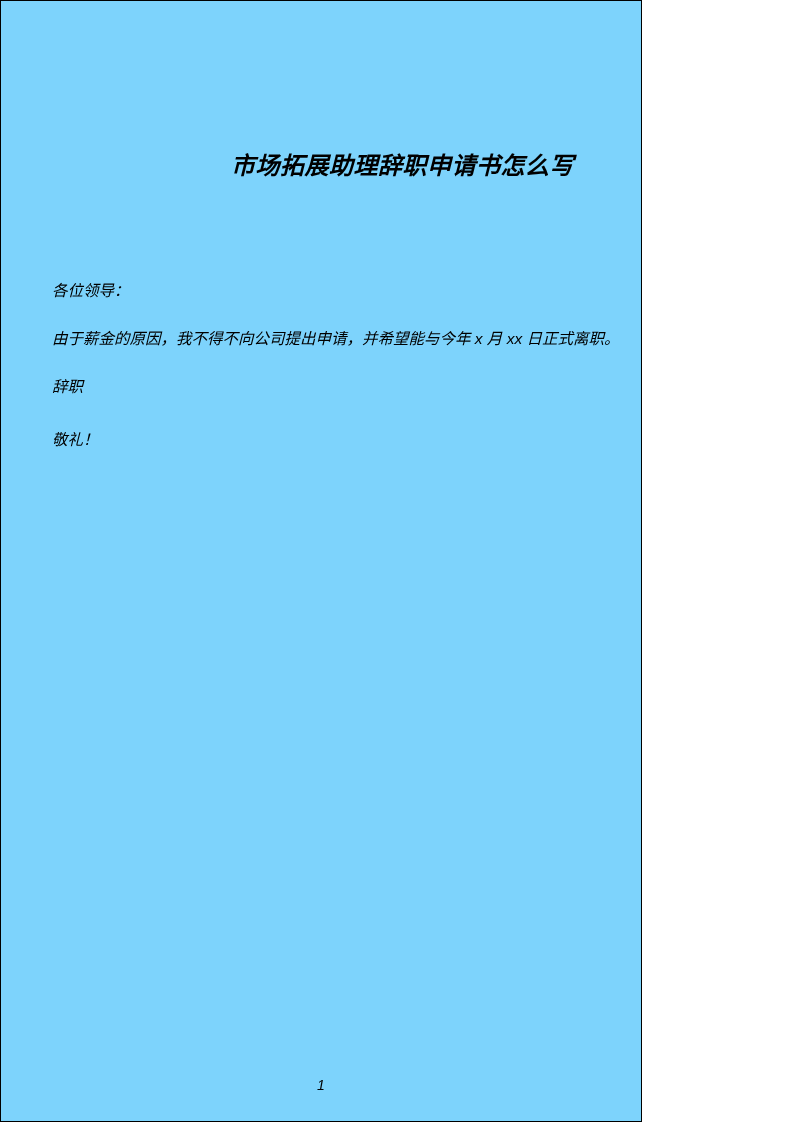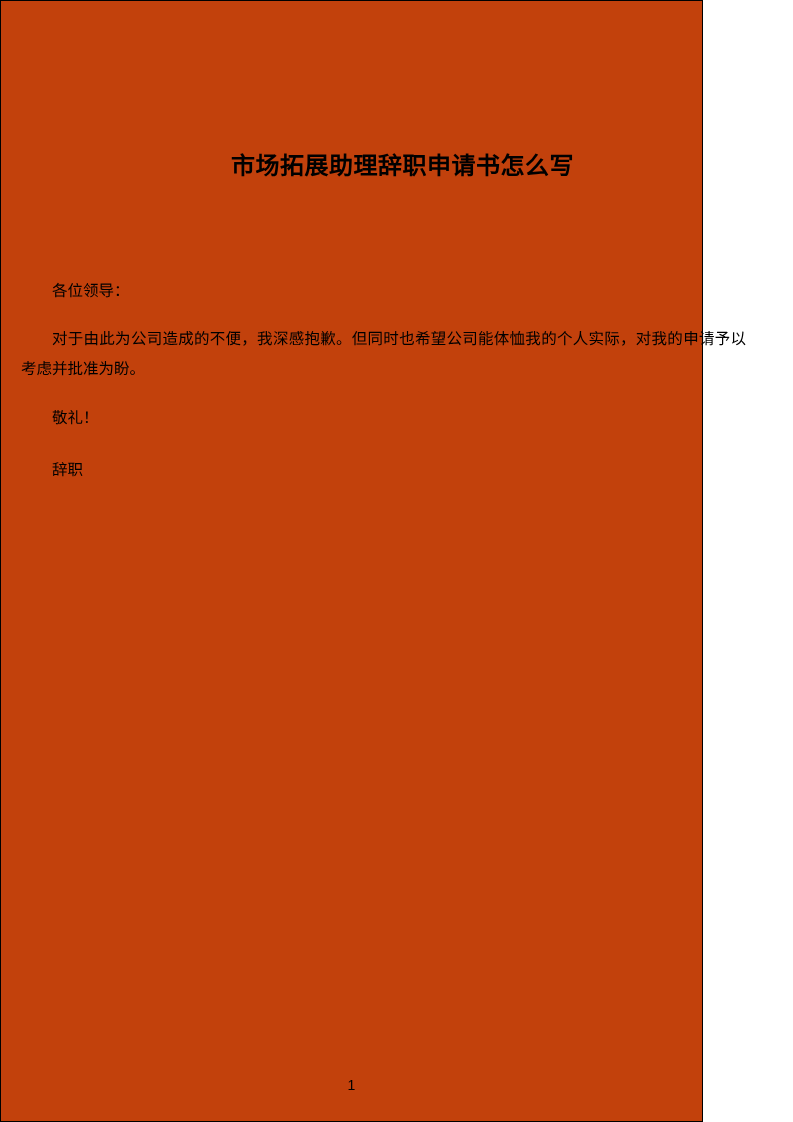--- a/index.html
+++ b/index.html
@@ -12,25 +12,26 @@
     height: 1122px;
     font-family: "Liberation Sans", "DejaVu Sans", sans-serif;
     color: #000000;
     position: relative;
     overflow: hidden;
   }
   .page {
     position: absolute;
     left: 0;
     top: 0;
-    width: 703px;
+    width: 642px;
     height: 1122px;
     box-sizing: border-box;
     border: 1px solid #000000;
-    background: #c2410c;
+    background: #7dd3fc;
+    font-style: italic;
   }
   .content {
     position: absolute;
     left: 20px;
     top: 20px;
     right: 20px;
     bottom: 20px;
   }
   .doc-title {
     position: absolute;
@@ -80,25 +81,25 @@
 
 <div class="page">
   <div class="content">
 
     <h1 class="doc-title">市场拓展助理辞职申请书怎么写</h1>
 
     <div class="body-block">
       <p class="para salutation">各位领导：</p>
 
 
+      <p class="para indent">由于薪金的原因，我不得不向公司提出申请，并希望能与今年 x 月 xx 日正式离职。</p>
 
-      <p class="para indent">对于由此为公司造成的不便，我深感抱歉。但同时也希望公司能体恤我的个人实际，对我的申请予以考虑并批准为盼。</p>
+
+      <p class="para short">辞职</p>
 
       <p class="para short">敬礼！</p>
-
-      <p class="para short">辞职</p>
 
 
     </div>
 
     <div class="page-number">1</div>
   </div>
 </div>
 
 </body></html>

